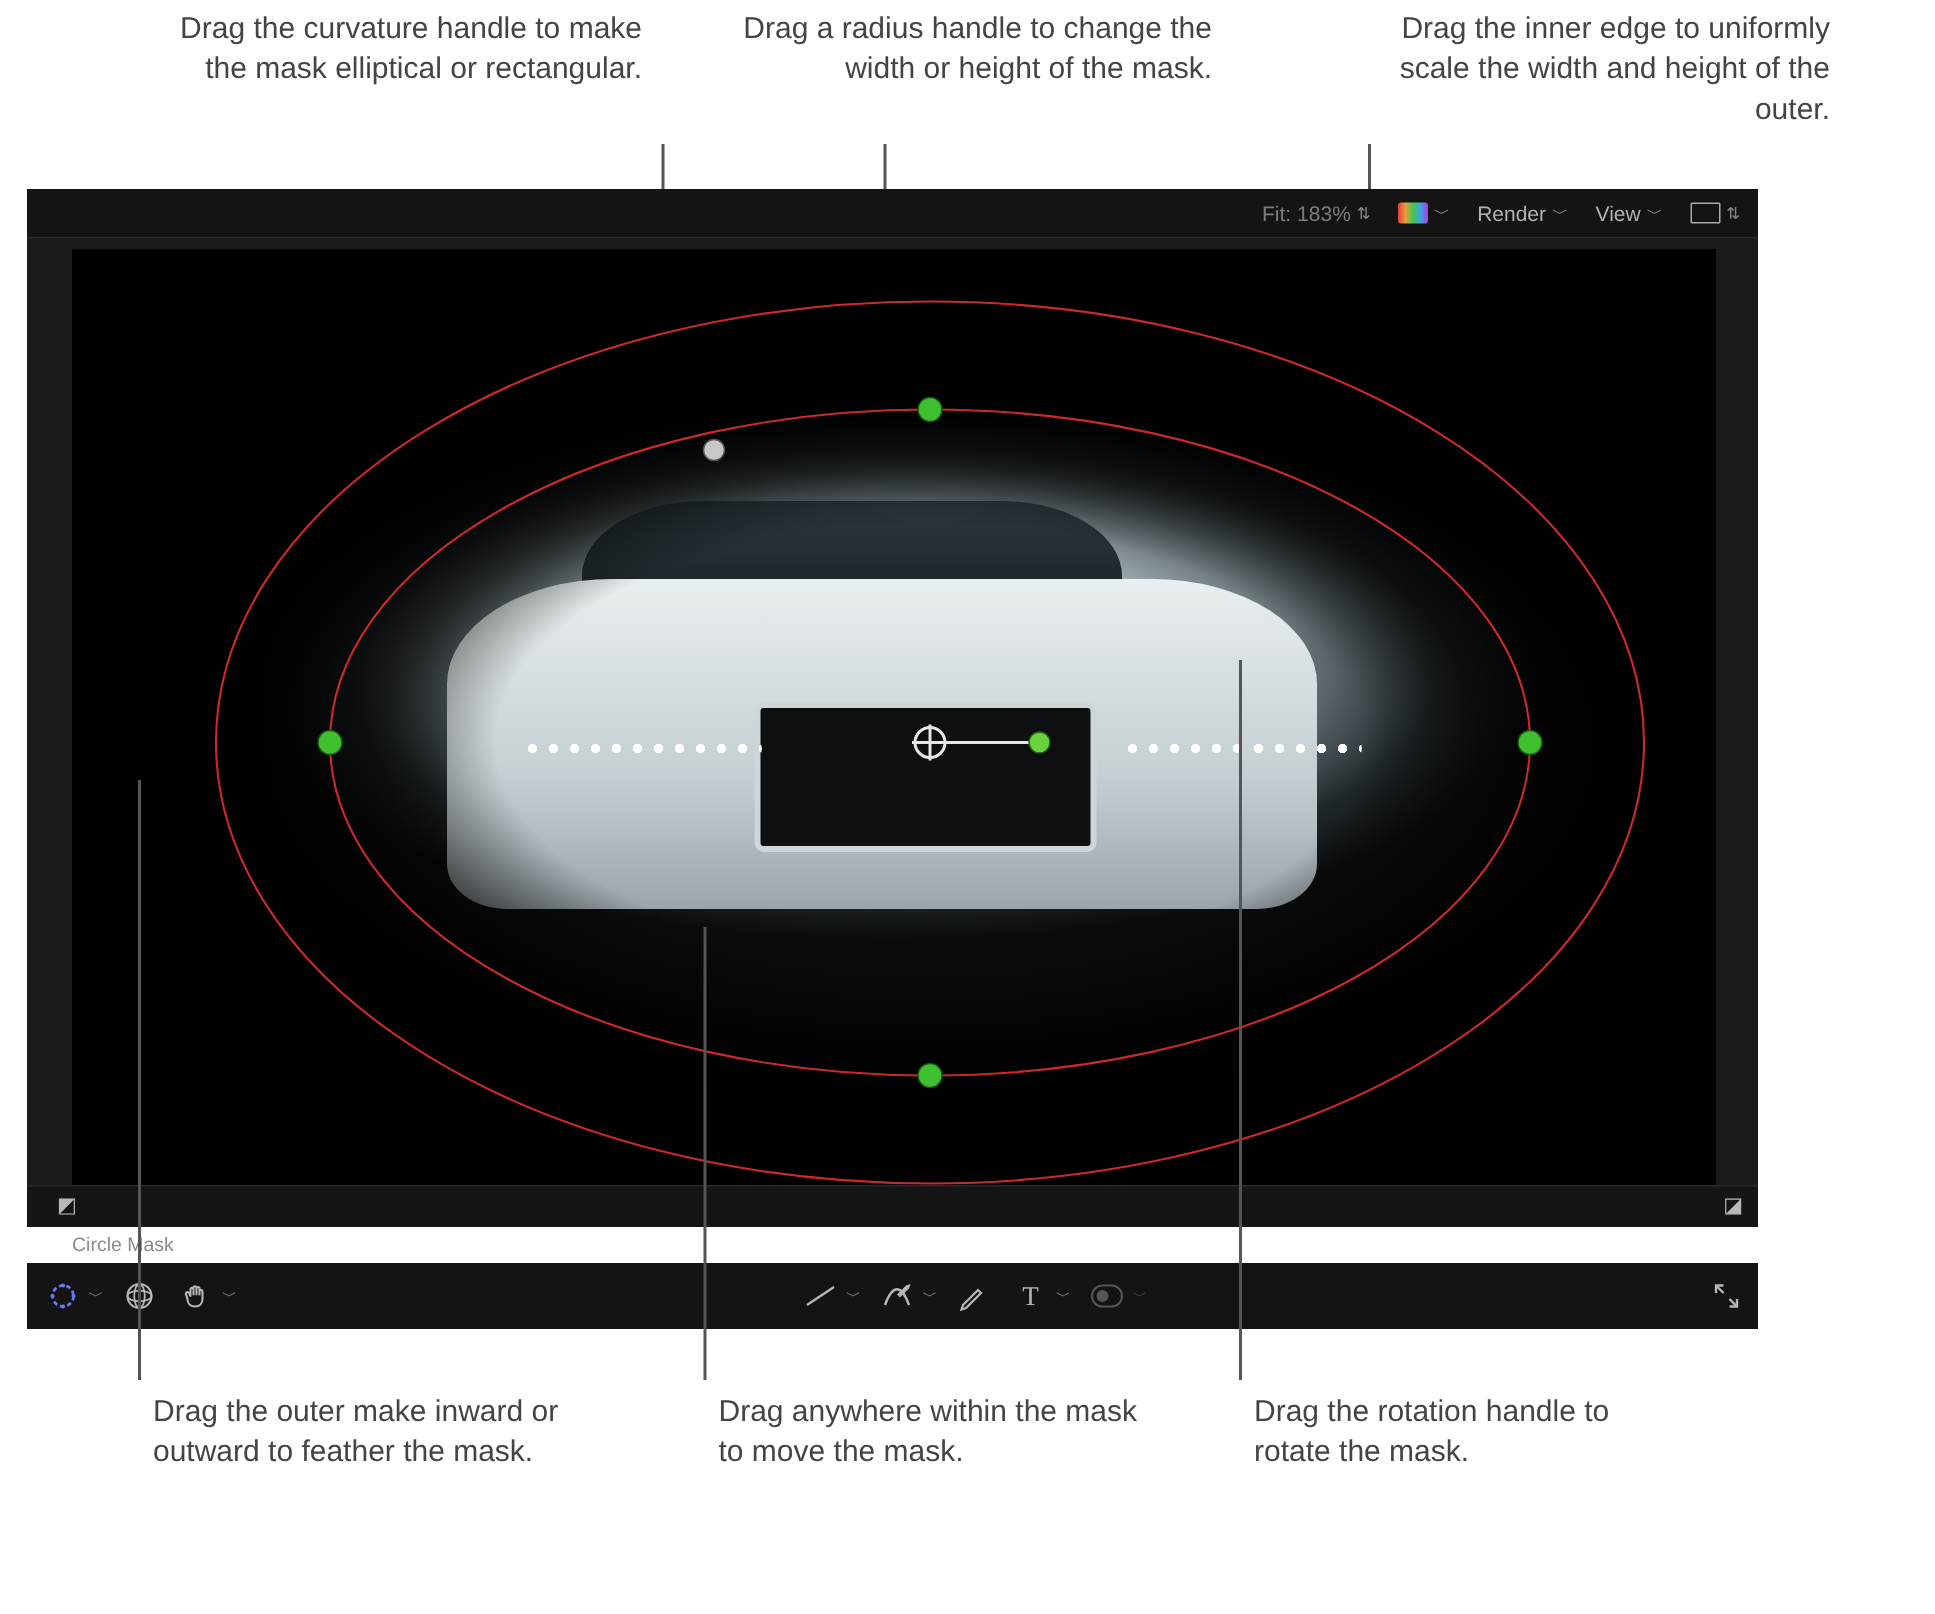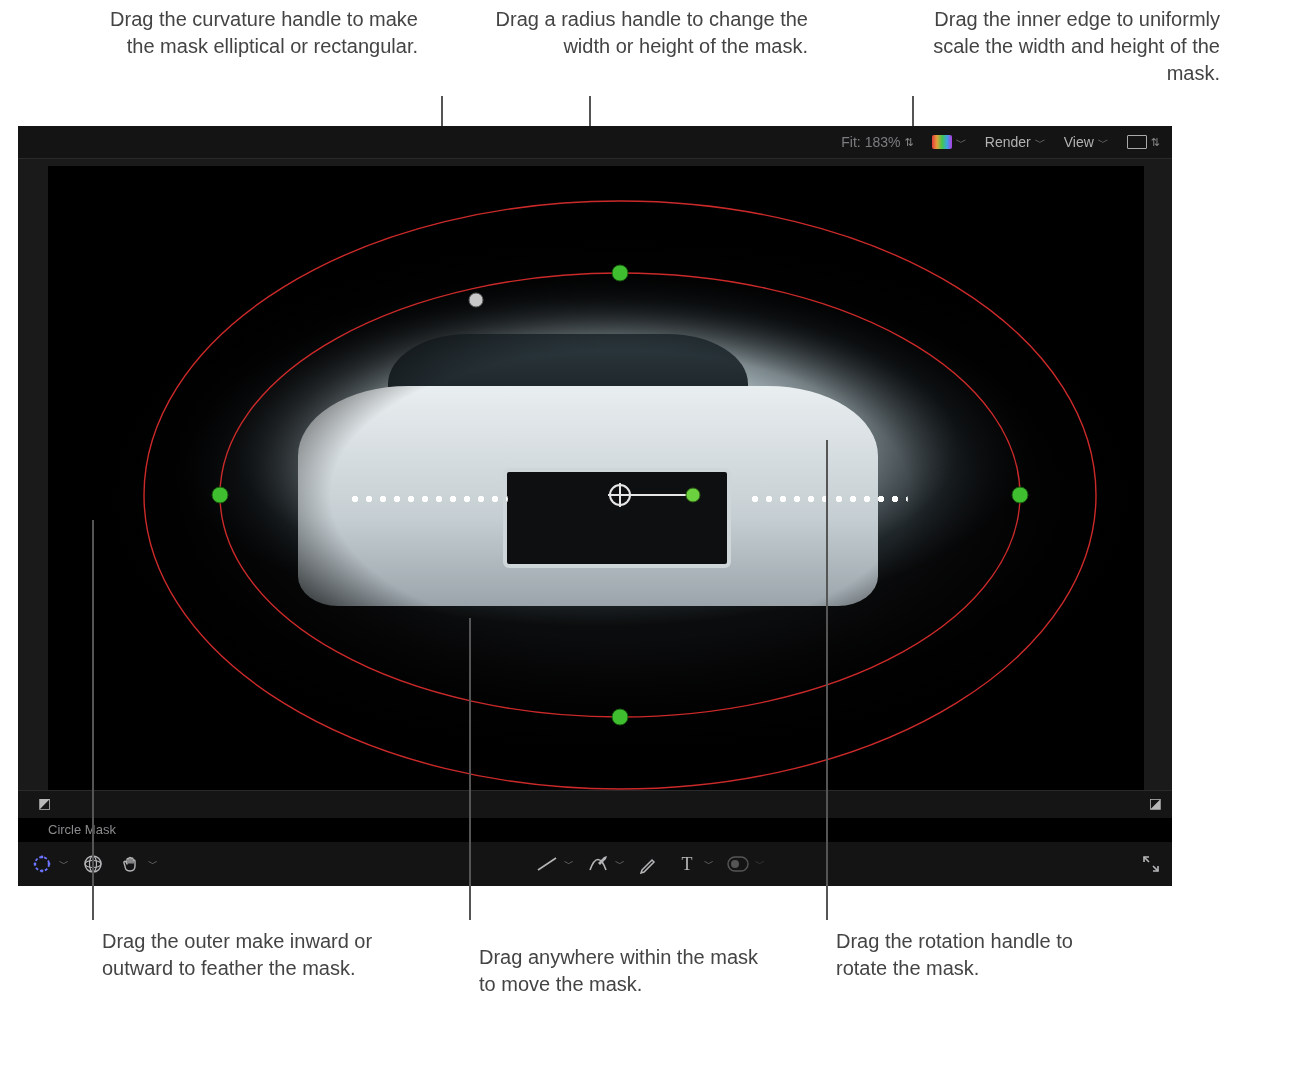--- a/index.html
+++ b/index.html
@@ -109,21 +109,21 @@
     pointer-events: none;
   }
 
   
   .mid-strip {
     position:absolute;left:0;right:0;top:664px;height:28px;
     background:#151516;border-top:1px solid #2a2a2c;border-bottom:1px solid #2a2a2c;
   }
   .mid-strip .pin{position:absolute;color:#b8b8b8;font-size:14px;}
   .label-strip{
-    position:absolute;left:0;right:0;top:692px;height:24px;background:#000000;border-bottom:1px solid #2a2a2c;
+    position:absolute;left:0;right:0;top:692px;height:24px;background:#ffffff;border-bottom:1px solid #2a2a2c;
     color:#8b8b8e;font-size:13px;padding-left:30px;line-height:24px;
   }
   .bottom-toolbar{
     position:absolute;left:0;right:0;bottom:0;height:44px;background:#141415;
     display:flex;align-items:center;gap:10px;padding:0 10px;
   }
   .tool{
     width:28px;height:28px;display:flex;align-items:center;justify-content:center;
     color:#b6b6b8;font-size:16px;border-radius:4px;
   }
@@ -134,25 +134,25 @@
   .enter-fs{width:22px;height:22px;color:#b6b6b8;display:flex;align-items:center;justify-content:center;}
 
   
   .leader{position:absolute;background:#555;}
   .vline{width:1.5px;}
 
 </style>
 </head>
 <body>
 
-<div class="callout callout-top" style="left:88px; top:6px; width:330px;text-align:right;">Drag the curvature handle to make the mask elliptical or rectangular.</div>
+<div class="callout callout-top" style="left:98px; top:6px; width:330px;text-align:right;">Drag the curvature handle to make the mask elliptical or rectangular.</div>
 
 <div class="callout callout-top" style="left:488px; top:6px; width:320px;">Drag a radius handle to change the width or height of the mask.</div>
 
-<div class="callout callout-top" style="left:900px; top:6px; width:320px;">Drag the inner edge to uniformly scale the width and height of the mask.</div>
+<div class="callout callout-top" style="left:900px; top:6px; width:320px;">Drag the inner edge to uniformly scale the width and height of the outer.</div>
 
 <div class="leader vline" style="left:441px; top:96px; height:200px;"></div>
 <div class="leader vline" style="left:589px; top:96px; height:172px;"></div>
 <div class="leader vline" style="left:912px; top:96px; height:240px;"></div>
 
 <div class="app-window">
 
   <div class="topbar">
     <div class="menu-item">
       <span class="dim">Fit:</span>
@@ -298,15 +298,15 @@
     </div>
   </div>
 </div>
 
 <div class="leader vline" style="left:92px;  top:520px; height:400px;"></div>
 <div class="leader vline" style="left:469px; top:618px; height:302px;"></div>
 <div class="leader vline" style="left:826px; top:440px; height:480px;"></div>
 
 <div class="callout callout-bot" style="left:102px; top:928px; width:300px;">Drag the outer make inward or outward to feather the mask.</div>
 
-<div class="callout callout-bot" style="left:479px; top:928px; width:280px;margin-top:16px;">Drag anywhere within the mask to move the mask.</div>
+<div class="callout callout-bot" style="left:479px; top:928px; width:280px;">Drag anywhere within the mask to move the mask.</div>
 
 <div class="callout callout-bot" style="left:836px; top:928px; width:280px;">Drag the rotation handle to rotate the mask.</div>
 
 </body></html>

